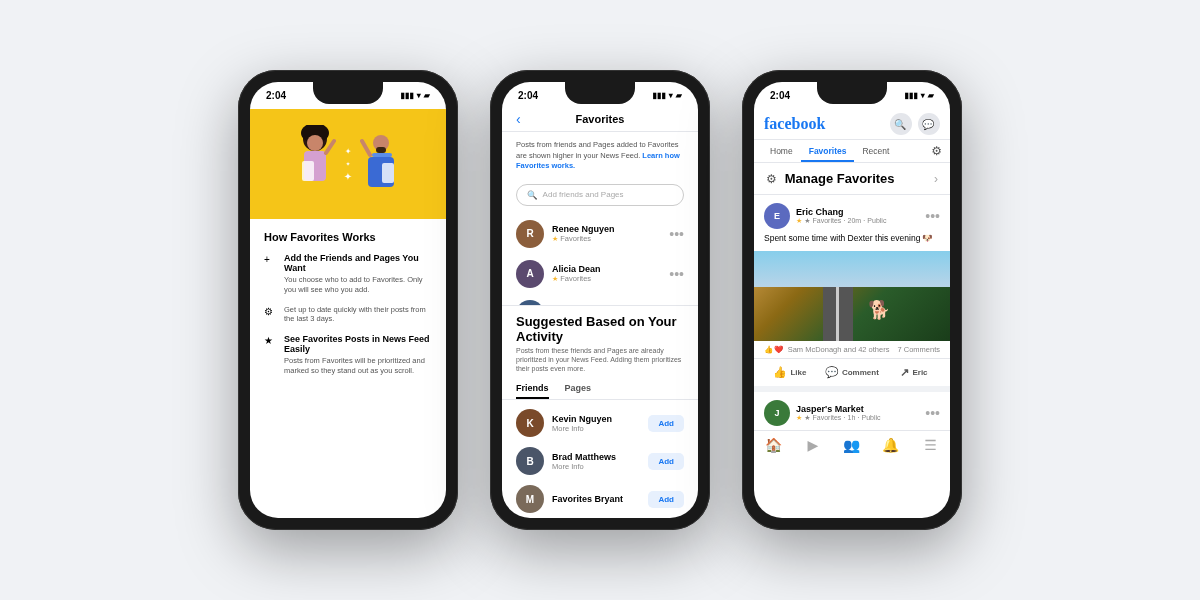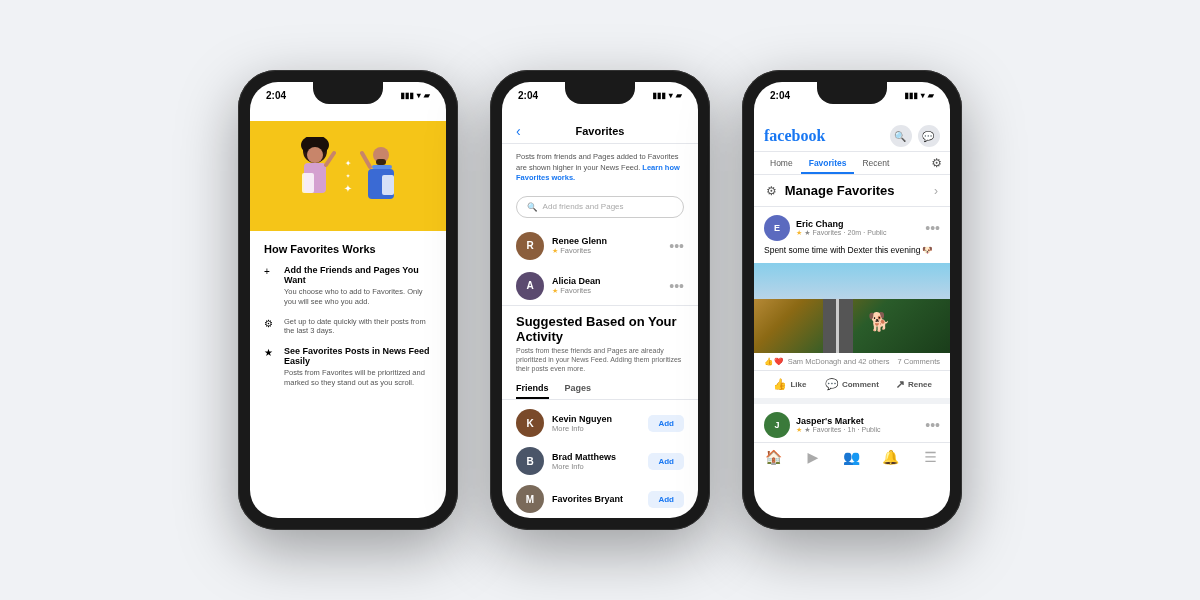--- a/index.html
+++ b/index.html
@@ -48,21 +48,21 @@
       width: 70px;
       height: 22px;
       background: #1a1a1a;
       border-radius: 0 0 16px 16px;
       z-index: 10;
     }
     .status-bar {
       display: flex;
       justify-content: space-between;
       align-items: center;
-      padding: 6px 16px 20px;
+      padding: 6px 16px 8px;
       font-size: 9px;
       font-weight: 600;
       color: #000;
       min-height: 24px;
       padding-top: 8px;
     }
     .status-bar .time { font-size: 10px; font-weight: 700; }
     .status-icons { display: flex; gap: 3px; align-items: center; font-size: 8px; }
 
     
@@ -509,21 +509,21 @@
 
       <div class="search-bar">
         <span>🔍</span>
         <span style="font-size:8px;color:#aaa;">Add friends and Pages</span>
       </div>
 
       <div class="contact-list">
         <div class="contact-item">
           <div class="contact-avatar av-renee">R</div>
           <div class="contact-info">
-            <div class="contact-name">Renee Glenn</div>
+            <div class="contact-name">Renee Nguyen</div>
             <div class="contact-sub">
               <span class="star-icon">★</span>
               <span>Favorites</span>
             </div>
           </div>
           <span class="contact-more">•••</span>
         </div>
 
         <div class="contact-item">
           <div class="contact-avatar av-alicia">A</div>
@@ -653,21 +653,21 @@
           <div class="post-action">
             <span class="post-action-icon">👍</span>
             <span>Like</span>
           </div>
           <div class="post-action">
             <span class="post-action-icon">💬</span>
             <span>Comment</span>
           </div>
           <div class="post-action">
             <span class="post-action-icon">↗</span>
-            <span>Renee</span>
+            <span>Eric</span>
           </div>
         </div>
       </div>
 
       <div class="next-post-header">
         <div class="post-avatar av-jasper2">J</div>
         <div class="post-meta">
           <div class="post-name">Jasper's Market</div>
           <div class="post-sub">
             <span class="star-icon">★</span>

